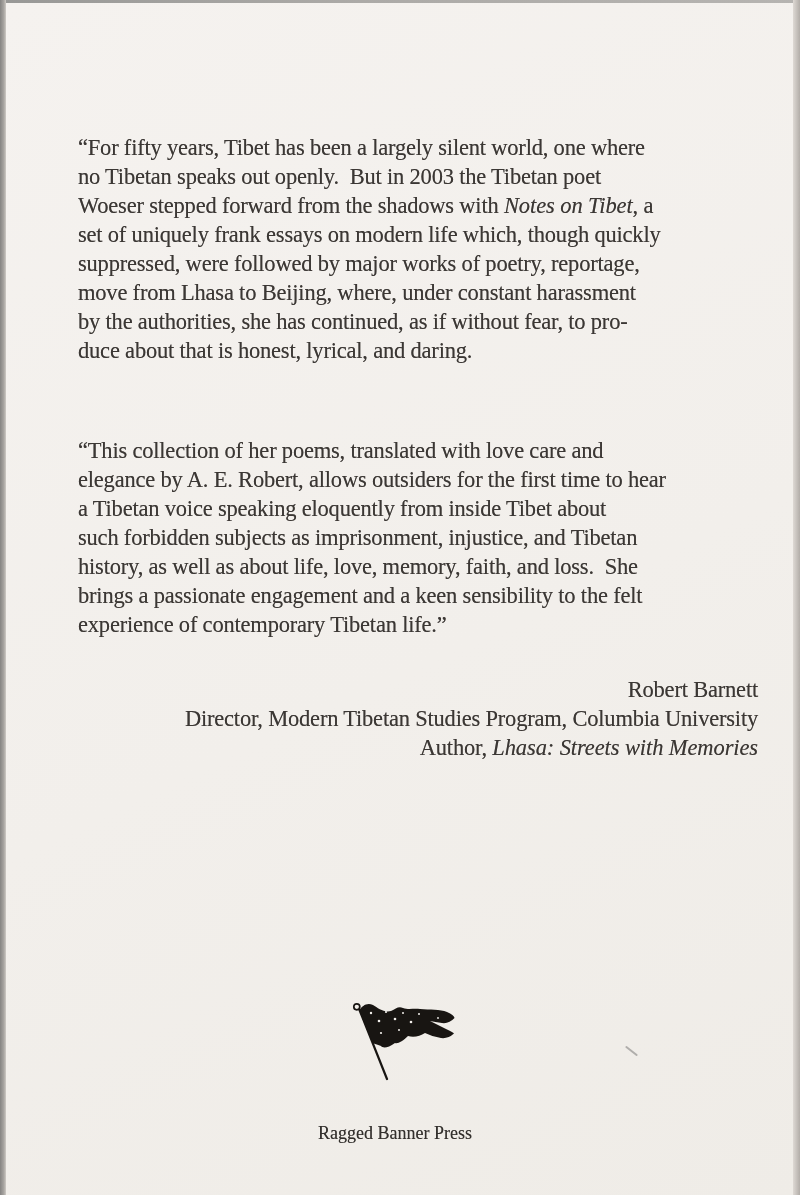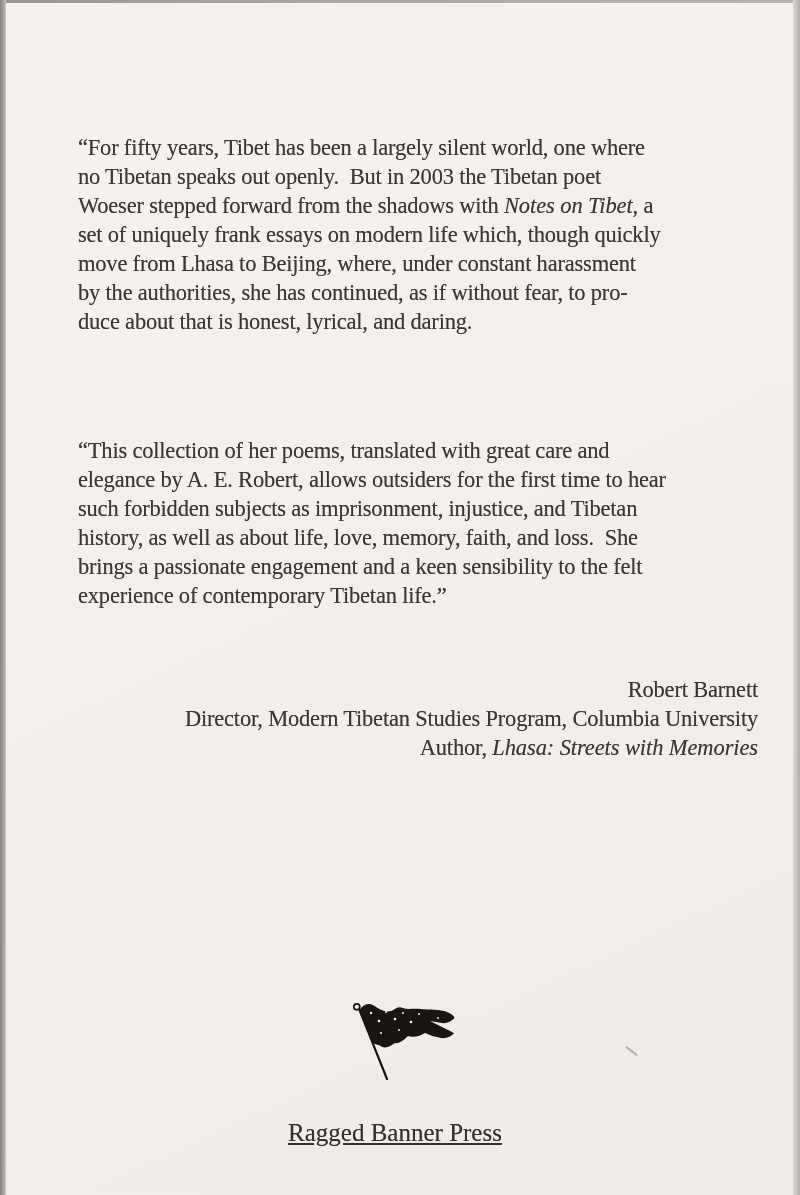--- a/index.html
+++ b/index.html
@@ -32,23 +32,22 @@
   .blurb .line{white-space:pre;height:29px;}
   .blurb i{letter-spacing:-0.1px;}
   #quote1{top:133px;}
   #quote2{top:436px;}
   #attribution{top:675px;text-align:right;}
   
   .logo-wrap{position:absolute;left:350px;top:1000px;width:110px;height:86px;}
   .publisher{
     position:absolute;top:1118px;left:0;width:790px;
     text-align:center;
-    font-size:25px;line-height:30px;color:#33302d;
+    font-size:18px;line-height:30px;color:#33302d;
     text-shadow:0 0 0.5px rgba(51,48,45,0.55);
-    text-decoration:underline;
   }
   
   .scratch{
     position:absolute;left:624px;top:1050px;width:15px;height:2px;
     background:#8d8c8a;opacity:.65;border-radius:1px;
     transform:rotate(38deg);
   }
 </style>
 </head>
 <body>
@@ -57,28 +56,30 @@
 
   <div class="edge-top"></div>
   <div class="edge-left"></div>
   <div class="edge-right"></div>
 
   <div class="blurb" id="quote1">
     <div class="line"><span>“For fifty years, Tibet has been a largely silent world, one where</span><i></i><span></span></div>
     <div class="line"><span>no Tibetan speaks out openly.  But in 2003 the Tibetan poet</span><i></i><span></span></div>
     <div class="line"><span>Woeser stepped forward from the shadows with </span><i>Notes on Tibet</i><span>, a</span></div>
     <div class="line"><span>set of uniquely frank essays on modern life which, though quickly</span><i></i><span></span></div>
+    <div class="line"><span>suppressed, were followed by major works of poetry, reportage,</span><i></i><span></span></div>
     <div class="line"><span>move from Lhasa to Beijing, where, under constant harassment</span><i></i><span></span></div>
     <div class="line"><span>by the authorities, she has continued, as if without fear, to pro-</span><i></i><span></span></div>
     <div class="line"><span>duce about that is honest, lyrical, and daring.</span><i></i><span></span></div>
   </div>
 
   <div class="blurb" id="quote2">
-    <div class="line"><span>“This collection of her poems, translated with great care and</span><i></i><span></span></div>
+    <div class="line"><span>“This collection of her poems, translated with love care and</span><i></i><span></span></div>
     <div class="line"><span>elegance by A. E. Robert, allows outsiders for the first time to hear</span><i></i><span></span></div>
+    <div class="line"><span>a Tibetan voice speaking eloquently from inside Tibet about</span><i></i><span></span></div>
     <div class="line"><span>such forbidden subjects as imprisonment, injustice, and Tibetan</span><i></i><span></span></div>
     <div class="line"><span>history, as well as about life, love, memory, faith, and loss.  She</span><i></i><span></span></div>
     <div class="line"><span>brings a passionate engagement and a keen sensibility to the felt</span><i></i><span></span></div>
     <div class="line"><span>experience of contemporary Tibetan life.”</span><i></i><span></span></div>
   </div>
 
   <div class="blurb" id="attribution">
     <div class="line"><span>Robert Barnett</span><i></i><span></span></div>
     <div class="line"><span>Director, Modern Tibetan Studies Program, Columbia University</span><i></i><span></span></div>
     <div class="line"><span>Author, </span><i>Lhasa: Streets with Memories</i><span></span></div>

